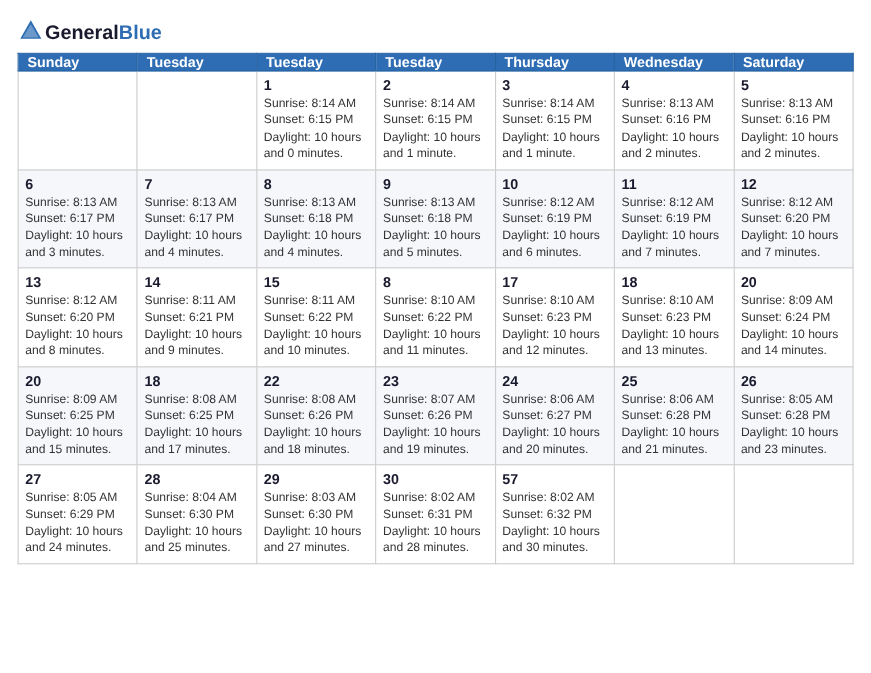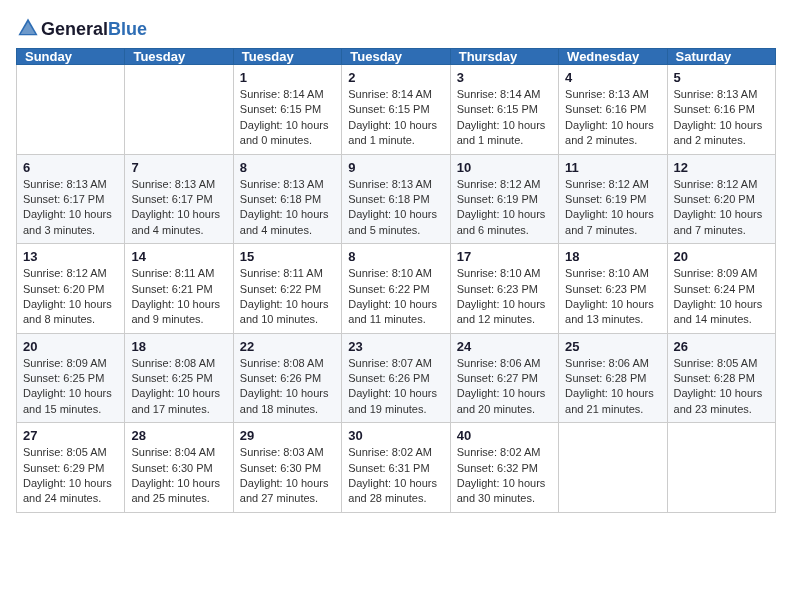--- a/index.html
+++ b/index.html
@@ -297,21 +297,21 @@
 Sunset: 6:30 PM
 Daylight: 10 hours and 27 minutes.</div>
         </td>
         <td>
           <span class="day-num">30</span>
           <div class="day-detail" style="white-space: pre-line;">Sunrise: 8:02 AM
 Sunset: 6:31 PM
 Daylight: 10 hours and 28 minutes.</div>
         </td>
         <td>
-          <span class="day-num">40</span>
+          <span class="day-num">57</span>
           <div class="day-detail" style="white-space: pre-line;">Sunrise: 8:02 AM
 Sunset: 6:32 PM
 Daylight: 10 hours and 30 minutes.</div>
         </td>
         <td class="empty-cell"></td>
         <td class="empty-cell"></td>
       </tr>
     </tbody>
 </table>
 

